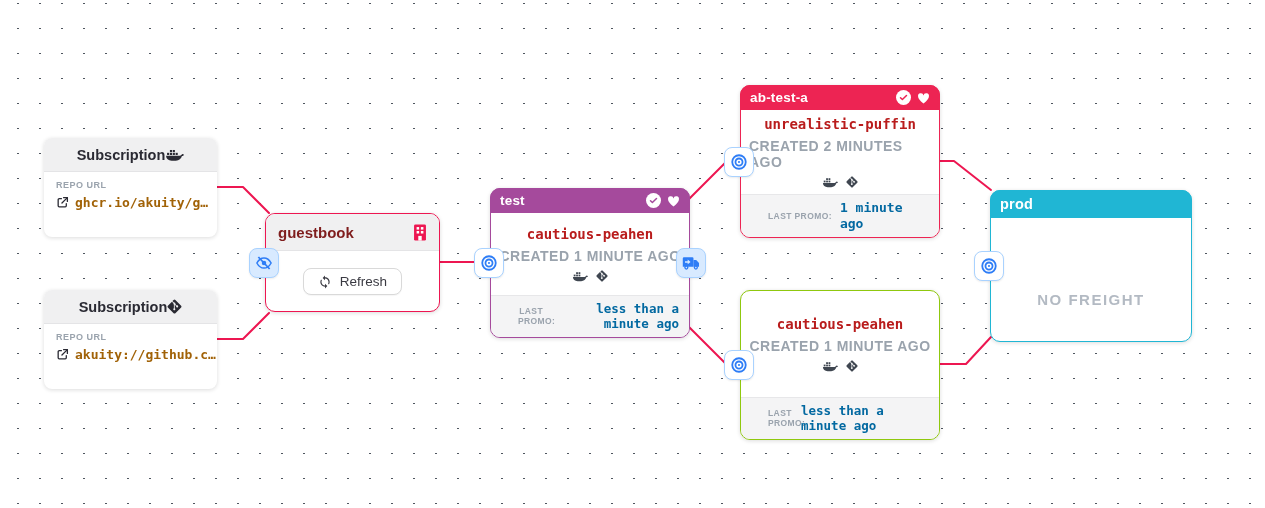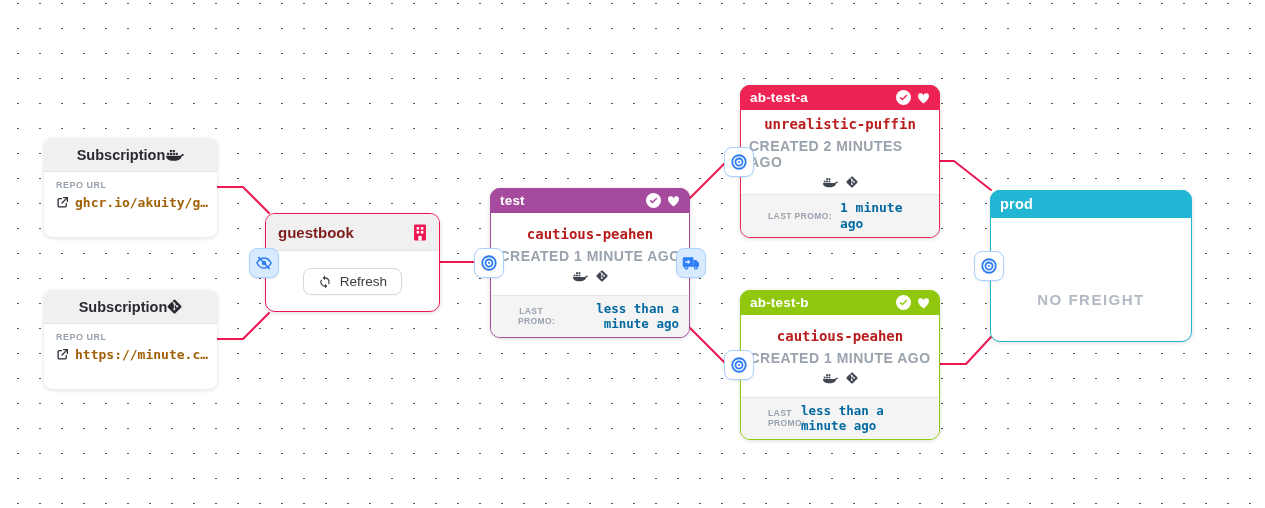--- a/index.html
+++ b/index.html
@@ -116,21 +116,21 @@
     <div class="sub-body">
       <div class="tiny-label">REPO URL</div>
       <div class="url-row">
         <span>
           <svg width="13" height="13" viewBox="0 0 24 24" fill="none" stroke="#2a2a33" stroke-width="2.4" stroke-linecap="round" stroke-linejoin="round">
               <path d="M10 5H6a2 2 0 0 0-2 2v11a2 2 0 0 0 2 2h11a2 2 0 0 0 2-2v-4"></path>
               <path d="M14 3h7v7"></path>
               <path d="M21 3L11 13"></path>
             </svg>
         </span>
-        <span class="url-text">https://minute.c…</span>
+        <span class="url-text">akuity://github.c…</span>
       </div>
     </div>
   </div>
 
   <div class="node warehouse">
     <div class="anchor tint">
       <span>
         <svg width="18" height="18" viewBox="0 0 24 24" fill="none" stroke="currentColor" stroke-width="2">
             <path d="M2.5 12C5 7.3 8.2 5.2 12 5.2s7 2.1 9.5 6.8C19 16.7 15.8 18.8 12 18.8S5 16.7 2.5 12z"></path>
             <circle cx="12" cy="12" r="3" fill="currentColor" stroke="none"></circle>
@@ -283,35 +283,20 @@
   <div class="node stage" style="left: 740px; top: 290px; width: 200px; height: 150px; --stage: #8fc80e;">
     <div class="anchor">
       <span>
         <svg width="18" height="18" viewBox="0 0 24 24" fill="none" stroke="currentColor" stroke-width="2.4">
             <circle cx="12" cy="12" r="9"></circle>
             <circle cx="12" cy="12" r="4.7"></circle>
             <circle cx="12" cy="12" r="1.4" fill="currentColor" stroke="none"></circle>
           </svg>
       </span>
     </div>
-    <div class="stage-header">
-      <span class="stage-name">ab-test-b</span>
-      <span class="hdr-icons">
-        <span class="check-circle">
-          <svg width="9" height="9" viewBox="0 0 24 24" fill="none" stroke="var(--stage)" stroke-width="4" stroke-linecap="round" stroke-linejoin="round">
-              <path d="M4 12.5l5 5L20 6.5"></path>
-            </svg>
-        </span>
-        <span>
-          <svg width="13" height="12" viewBox="0 0 24 22" fill="#fff">
-              <path d="M12 21C5 15.5 2 12 2 8.2A4.9 4.9 0 0 1 12 6.6 4.9 4.9 0 0 1 22 8.2C22 12 19 15.5 12 21z"></path>
-            </svg>
-        </span>
-      </span>
-    </div>
     <div class="stage-body">
       <span class="freight-name">cautious-peahen</span>
       <span class="created">CREATED 1 MINUTE AGO</span>
       <span class="freight-icons">
         <span>
             <svg width="16" height="12" viewBox="0 0 24 18" fill="currentColor">
               <rect x="2.6" y="6.9" width="2.7" height="2.7"></rect>
               <rect x="6.2" y="6.9" width="2.7" height="2.7"></rect>
               <rect x="9.8" y="6.9" width="2.7" height="2.7"></rect>
               <rect x="6.2" y="3.3" width="2.7" height="2.7"></rect>

